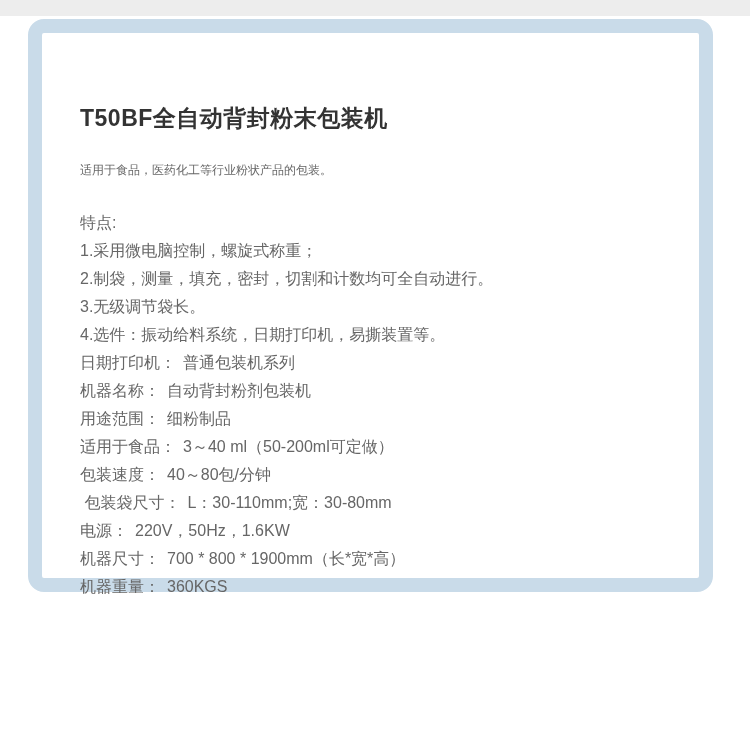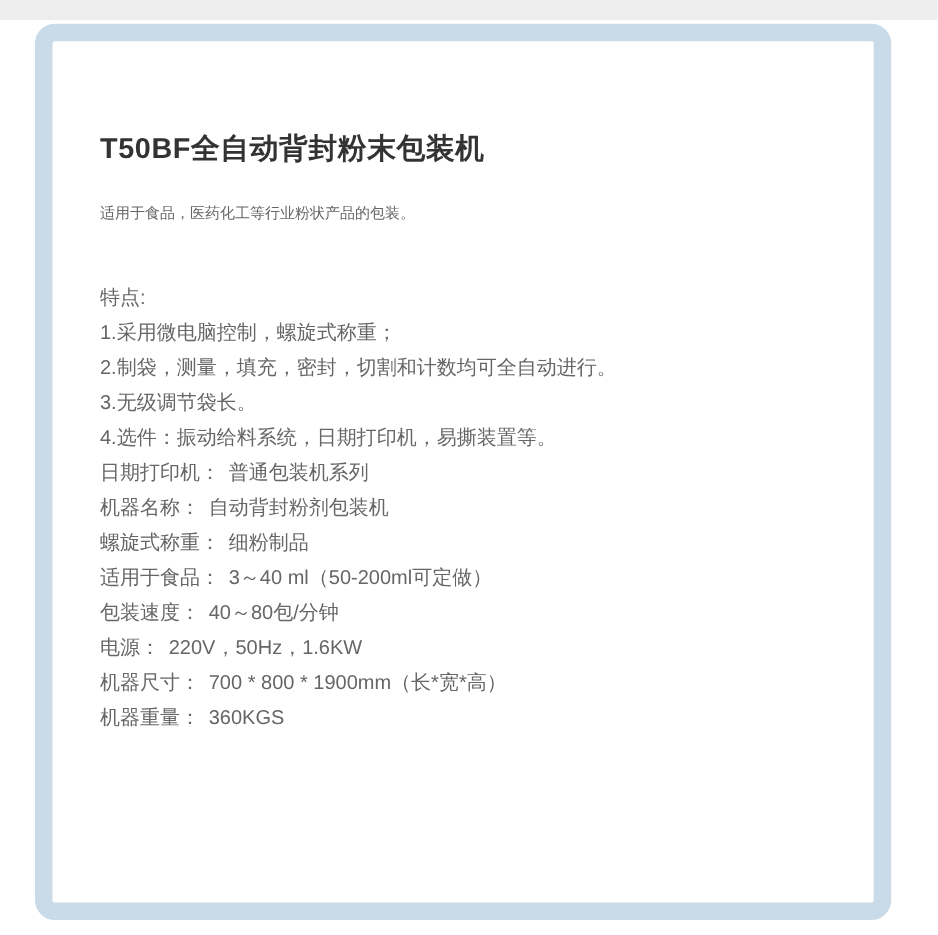--- a/index.html
+++ b/index.html
@@ -21,21 +21,21 @@
     top: 0;
     width: 750px;
     height: 16px;
     background: var(--top-strip, #ededed);
   }
   .card {
     position: absolute;
     left: 28px;
     top: 19px;
     width: 685px;
-    height: 717px;
+    height: 573px;
     box-sizing: border-box;
     background: var(--card-background, #ffffff);
     border: 14px solid var(--card-border, #c9dbe9);
     border-radius: 16px;
   }
   .content {
     padding: 71px 40px 0 38px;
   }
   .title {
     margin: 0;
@@ -45,21 +45,21 @@
     color: var(--title-text, #333333);
     letter-spacing: 0.5px;
   }
   .subtitle {
     margin-top: 27px;
     font-size: 12px;
     line-height: 22px;
     color: var(--body-text, #666666);
   }
   .lines {
-    margin-top: 44px;
+    margin-top: 28px;
     font-size: 16px;
     line-height: 28px;
     color: var(--body-text, #666666);
   }
   .line-row {
     white-space: nowrap;
   }
   .spec-value {
     margin-left: 7px;
   }
@@ -97,31 +97,34 @@
           <div class="line-row">
             <span class="spec-label">日期打印机：</span><span class="spec-value">普通包装机系列</span>
           </div>
 
 
           <div class="line-row">
             <span class="spec-label">机器名称：</span><span class="spec-value">自动背封粉剂包装机</span>
           </div>
 
           <div class="line-row">
-            <span class="spec-label">螺旋式称重：</span><span class="spec-value">细粉制品</span>
+            <span class="spec-label">用途范围：</span><span class="spec-value">细粉制品</span>
           </div>
 
           <div class="line-row">
             <span class="spec-label">适用于食品：</span><span class="spec-value">3～40 ml（50-200ml可定做）</span>
           </div>
 
           <div class="line-row">
             <span class="spec-label">包装速度：</span><span class="spec-value">40～80包/分钟</span>
           </div>
 
+          <div class="line-row">
+            <span class="spec-label">&nbsp;包装袋尺寸：</span><span class="spec-value">L：30-110mm;宽：30-80mm</span>
+          </div>
 
           <div class="line-row">
             <span class="spec-label">电源：</span><span class="spec-value">220V，50Hz，1.6KW</span>
           </div>
 
           <div class="line-row">
             <span class="spec-label">机器尺寸：</span><span class="spec-value">700 * 800 * 1900mm（长*宽*高）</span>
           </div>
 
           <div class="line-row">

